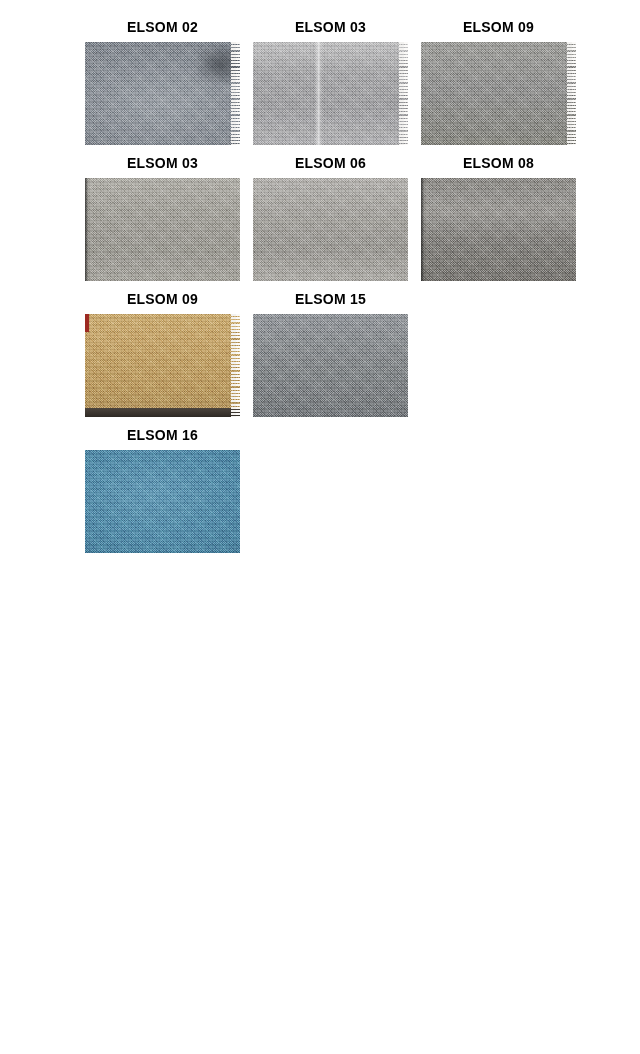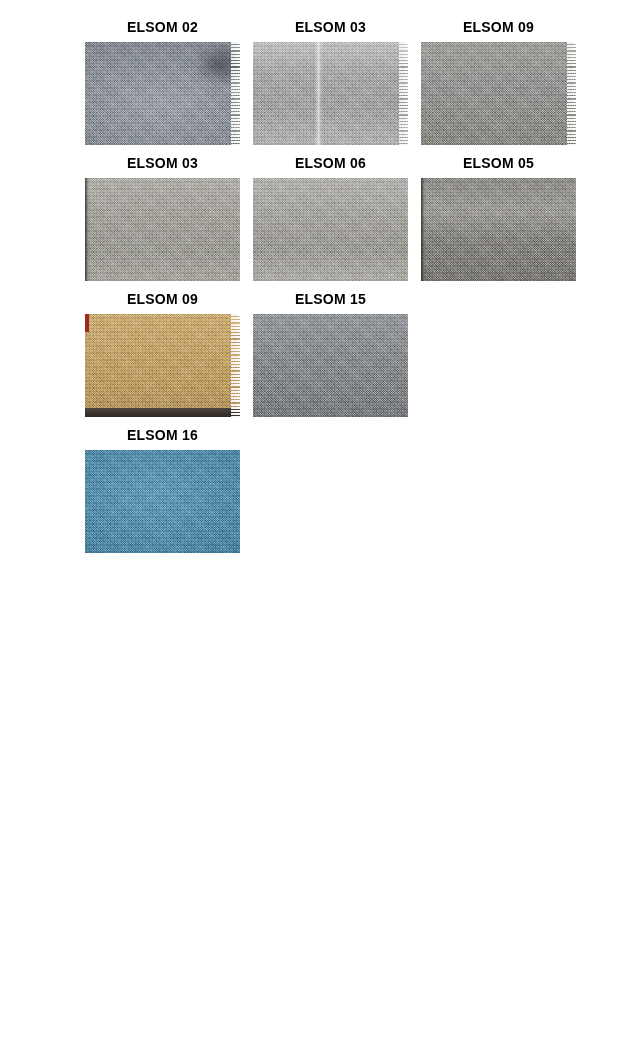--- a/index.html
+++ b/index.html
@@ -207,21 +207,21 @@
           </div>
         </div>
         <div class="swatch-cell">
           <div class="swatch-label">ELSOM 06</div>
           <div class="swatch-image" style="background: linear-gradient(rgb(180, 178, 174) 0%, rgb(164, 162, 157) 40%, rgb(154, 152, 147) 68%, rgb(174, 172, 167) 100%);">
             <div class="weave2"></div>
             <div class="weave"></div>
           </div>
         </div>
         <div class="swatch-cell">
-          <div class="swatch-label">ELSOM 05</div>
+          <div class="swatch-label">ELSOM 08</div>
           <div class="swatch-image" style="background: linear-gradient(rgb(139, 137, 133) 0%, rgb(155, 153, 149) 32%, rgb(128, 126, 122) 62%, rgb(118, 116, 111) 100%);">
             <div class="weave2"></div>
             <div class="weave"></div>
             <div class="left-streak" style="background: linear-gradient(90deg, rgba(30, 30, 30, 0.75) 0%, rgba(30, 30, 30, 0.15) 70%, rgba(30, 30, 30, 0) 100%);"></div>
           </div>
         </div>
       </div>
       <div class="swatch-row">
         <div class="swatch-cell">
           <div class="swatch-label">ELSOM 09</div>

